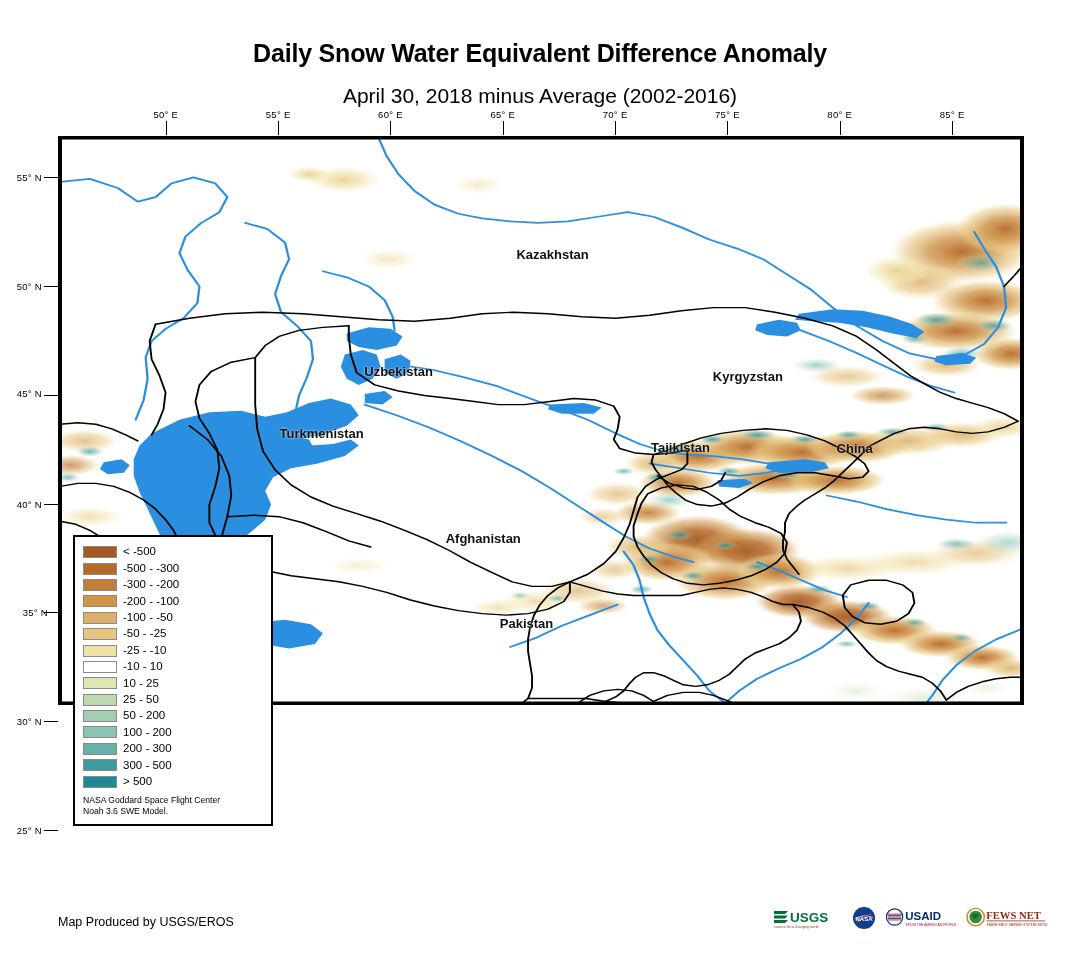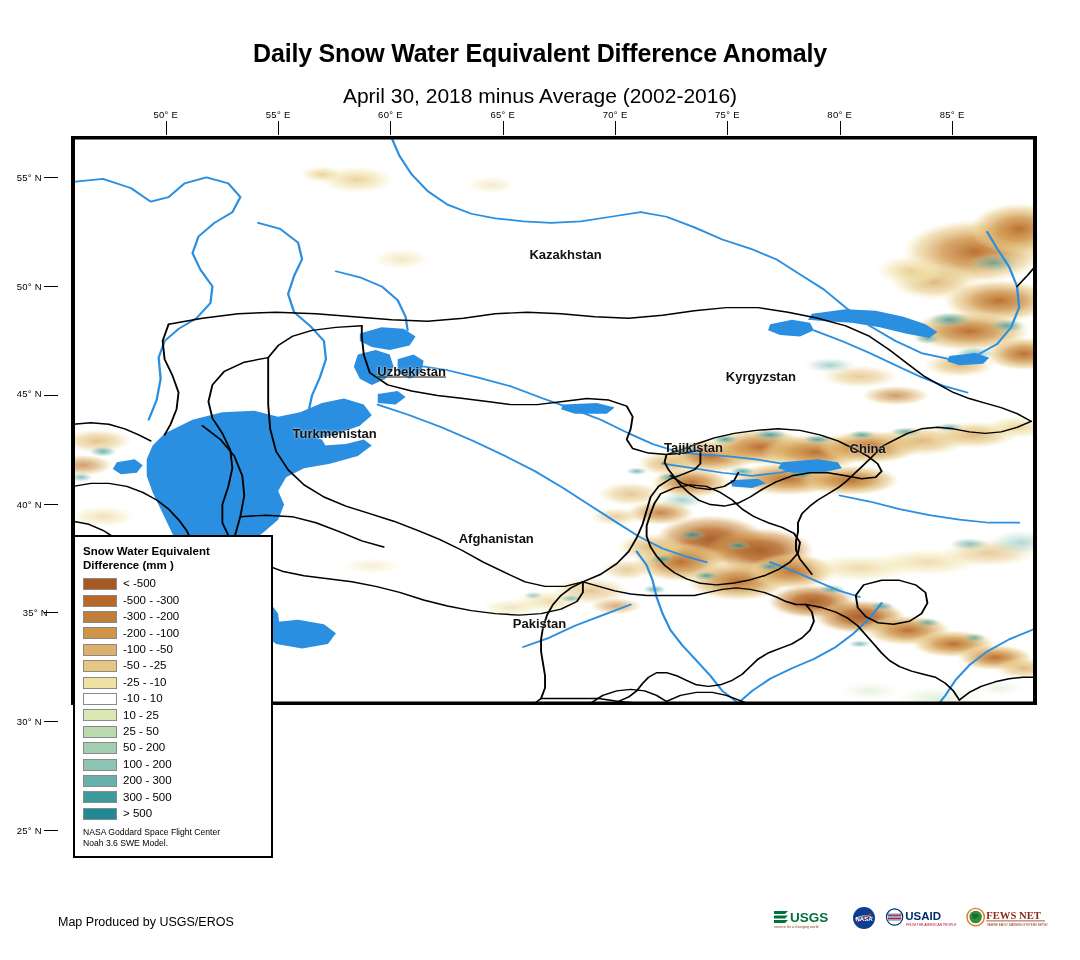--- a/index.html
+++ b/index.html
@@ -34,21 +34,21 @@
   #map-subtitle {
     font-size: 21px;
     font-weight: normal;
     margin-top: 16px;
     line-height: 1.1;
   }
 
   
   #map-frame {
     position: absolute;
-    left: 71px;
+    left: 58px;
     top: 136px;
     width: 966px;
     height: 569px;
     border: 2px solid #000;
     box-sizing: border-box;
     background: #ffffff;
     overflow: hidden;
   }
   #map-canvas {
     position: absolute;
@@ -536,35 +536,31 @@
         <path d="M596,744 L610,736 L626,732 L642,732 L656,736 L668,742 L676,746"></path>
       </g>
 
     </g>
 
     <rect x="1" y="1" width="964" height="744" fill="none" stroke="#000" stroke-width="2"></rect>
   </svg>
 
   <div id="country-labels">
       <div class="country-label" style="left: 51.2%; top: 20.5%;">Kazakhstan</div>
-      <div class="country-label" style="left: 35.2%; top: 41.3%; text-decoration: underline;">Uzbekistan</div>
+      <div class="country-label" style="left: 35.2%; top: 41.3%;">Uzbekistan</div>
       <div class="country-label" style="left: 27.2%; top: 52.3%;">Turkmenistan</div>
       <div class="country-label" style="left: 71.5%; top: 42.2%;">Kyrgyzstan</div>
       <div class="country-label" style="left: 64.5%; top: 54.7%;">Tajikistan</div>
       <div class="country-label" style="left: 82.6%; top: 54.8%;">China</div>
       <div class="country-label" style="left: 44%; top: 70.8%;">Afghanistan</div>
       <div class="country-label" style="left: 48.5%; top: 85.8%;">Pakistan</div>
     </div>
 </div>
 
 <div id="legend">
-  <div id="legend-title">
-    <div>Snow Water Equivalent</div>
-    <div>Difference (mm )</div>
-  </div>
   <div id="legend-rows">
       <div class="legend-row">
         <div class="legend-swatch" style="background: rgb(166, 90, 33);"></div>
         <div class="legend-text">&lt; -500</div>
       </div>
       <div class="legend-row">
         <div class="legend-swatch" style="background: rgb(183, 106, 40);"></div>
         <div class="legend-text">-500 - -300</div>
       </div>
       <div class="legend-row">

